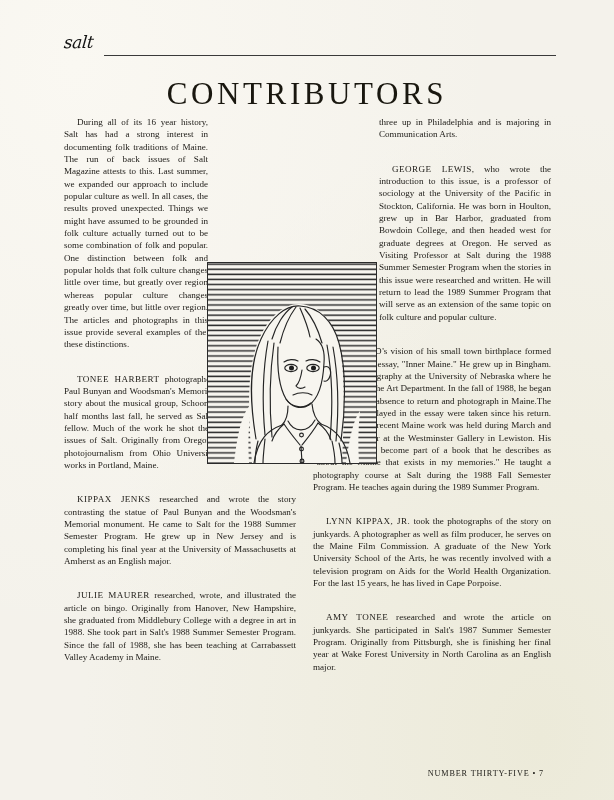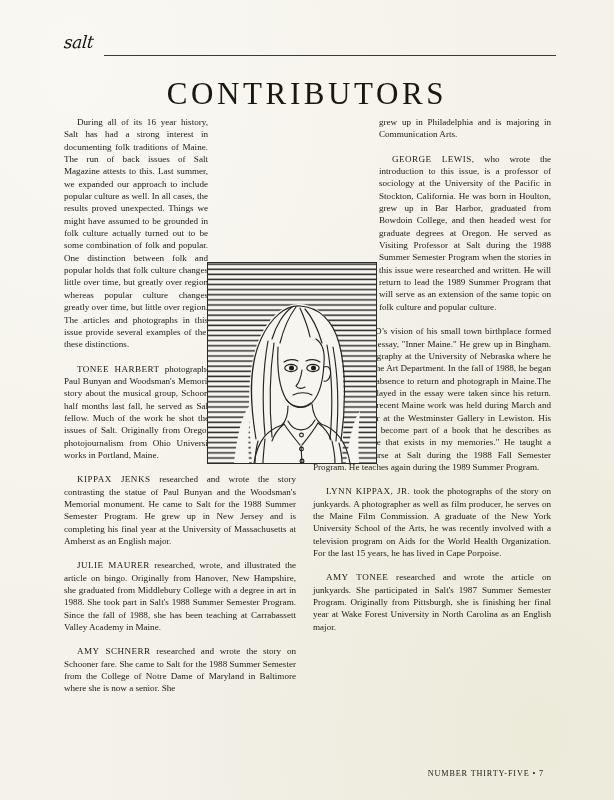--- a/index.html
+++ b/index.html
@@ -77,21 +77,21 @@
     color: #1c1a16;
   }
   .col-left  { left: 64px;  width: 232px; }
   .col-right { left: 313px; width: 238px; }
 
   .col p {
     margin: 0;
     text-indent: 13px;
   }
   .col p.gap {
-    margin-top: 12px;
+    margin-top: 22px;
   }
   .col p.no-indent { text-indent: 0; }
 
   .name {
     letter-spacing: 0.45px;
   }
 
   
   .shim-left {
     float: right;
@@ -146,27 +146,26 @@
     <div class="shim-left"></div>
 
     <p><span>During all of its 16 year history, Salt has had a strong interest in documenting folk traditions of Maine. The run of back issues of Salt Magazine attests to this.  Last summer, we expanded our approach to include popular culture as well. In all cases, the results proved unexpected. Things we might have assumed to be grounded in folk culture actually turned out to be some combination of folk and popular. One distinction between folk and popular holds that folk culture changes little over time, but greatly over region whereas popular culture changes greatly over time, but little over region.  The articles and photographs in this issue provide several examples of the blurring and mixing of  these distinctions.</span></p>
 
     <p class="gap"><span class="name">TONEE HARBERT</span><span> photographed the story about the Paul Bunyan and Woodsman's Memorial statues, as well as the story about the musical group, Schooner fare. For three and a half months last fall, he served as Salt's second photographic fellow. Much of the work he shot then will appear in future issues of Salt. Originally from Oregon, he holds a degree in photojournalism from Ohio University. He now lives and works in Portland, Maine.</span></p>
 
     <p class="gap"><span class="name">KIPPAX JENKS</span><span> researched and wrote the story contrasting the statue of Paul Bunyan and the Woodsman's Memorial monument. He came to Salt for the 1988 Summer Semester Program. He grew up in New Jersey and is completing his final year at the University of Massachusetts at Amherst as an English major.</span></p>
 
     <p class="gap"><span class="name">JULIE MAURER</span><span> researched, wrote, and illustrated the article on bingo. Originally from Hanover, New Hampshire, she graduated from Middlebury College with a degree in art in 1988. She took part in Salt's 1988 Summer Semester Program. Since the fall of 1988, she has been teaching at Carrabassett Valley Academy in Maine.</span></p>
 
-    <p class="gap"><span class="name">AMY SCHNERR</span><span> researched and wrote the story on Schooner fare. She came to Salt for the 1988 Summer Semester from the College of Notre Dame of Maryland in Baltimore where she is now a senior. She</span></p>
   </div>
 
   <div class="col col-right">
     <div class="shim-right"></div>
 
-    <p class="no-indent"><span>grew up in Philadelphia  and is majoring in Communication Arts.</span></p>
+    <p class="no-indent"><span>three up in Philadelphia  and is majoring in Communication Arts.</span></p>
 
     <p class="gap"><span class="name">GEORGE LEWIS</span><span>, who wrote the introduction to this issue, is a professor of sociology at the University of the Pacific in Stockton, California. He was born in Houlton, grew up in Bar Harbor, graduated from Bowdoin College, and then headed west for graduate degrees at Oregon. He served as Visiting Professor at Salt during the 1988 Summer Semester Program when the stories in this issue were researched and written. He will return to lead the 1989 Summer Program that will serve as an extension of the same topic on folk culture and popular culture.</span></p>
 
     <p class="gap"><span class="name">DAVE READ</span><span>'s vision of his small town birthplace formed the photographic essay, "Inner  Maine." He grew up in Bingham. He teaches photography at the University of Nebraska where he is a professor in the Art Department. In the fall of 1988, he began a year's leave of absence to return and photograph in Maine.The photographs displayed in the essay  were taken since his return. An exhibt of his recent Maine work was held during March and April  of this year at the Westminster Gallery in Lewiston. His photographs will become part  of a book that he describes as "about the Maine that exists in my memories."  He taught a photography course at Salt during the 1988 Fall Semester Program. He teaches again during the 1989 Summer Program.</span></p>
 
     <p class="gap"><span class="name">LYNN KIPPAX, JR.</span><span> took the photographs of the story on junkyards. A photographer as well as film producer, he serves on the Maine Film Commission. A graduate of the New York University School of the Arts, he was recently involved with a television program on Aids for the World Health Organization. For the last 15 years, he has lived in Cape Porpoise.</span></p>
 
     <p class="gap"><span class="name">AMY TONEE</span><span> researched and wrote the article on junkyards. She participated in Salt's 1987 Summer Semester Program. Originally from Pittsburgh, she is finishing her final year at Wake Forest University  in North Carolina as an English major.</span></p>
   </div>
 

